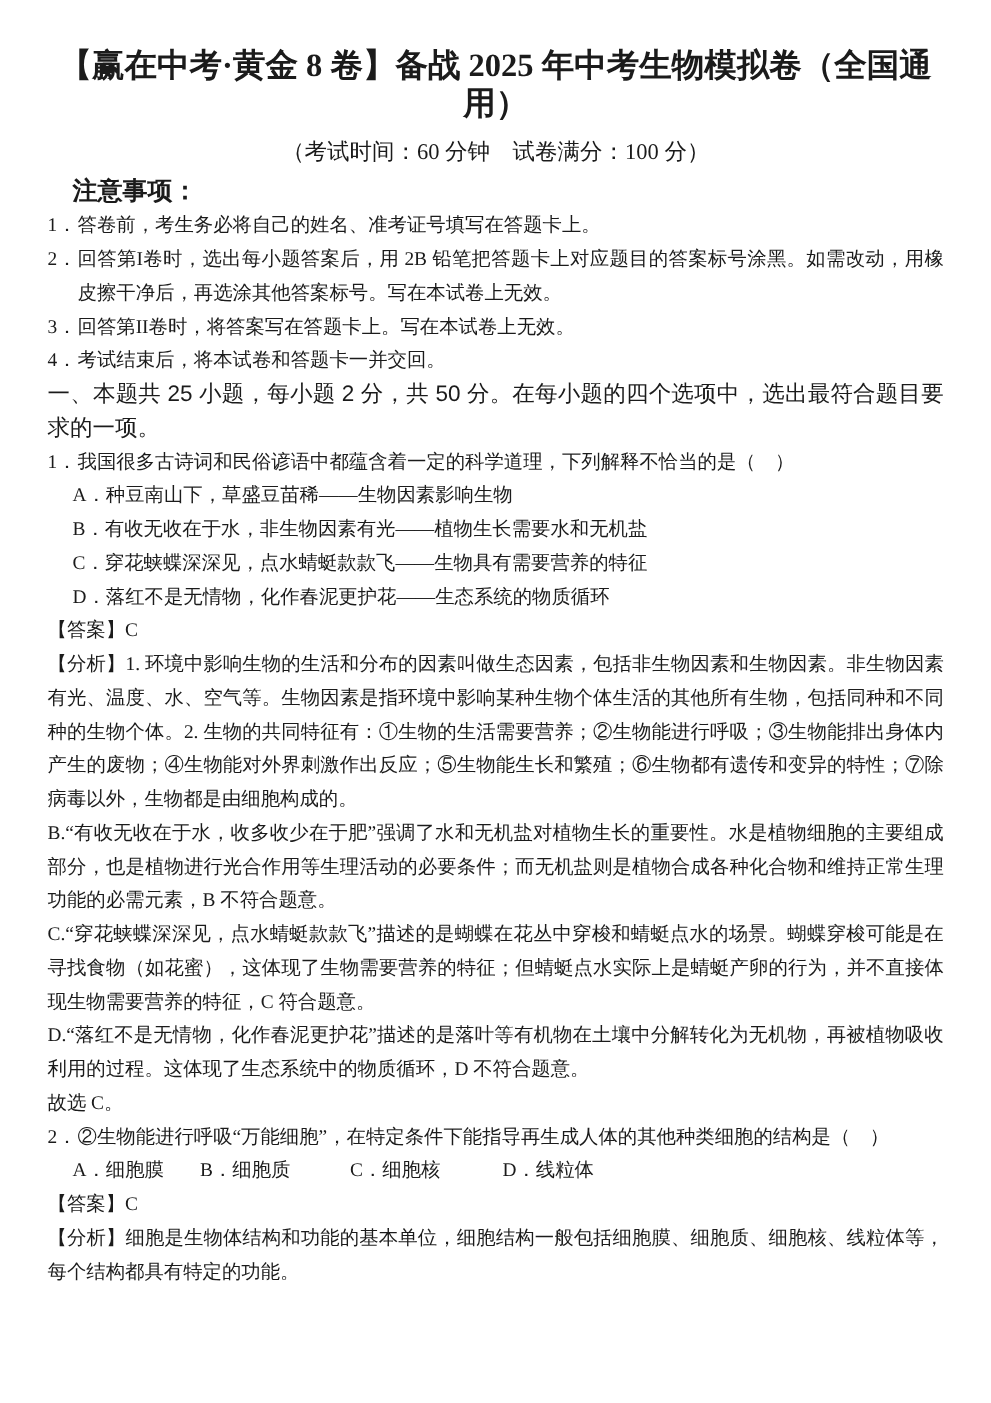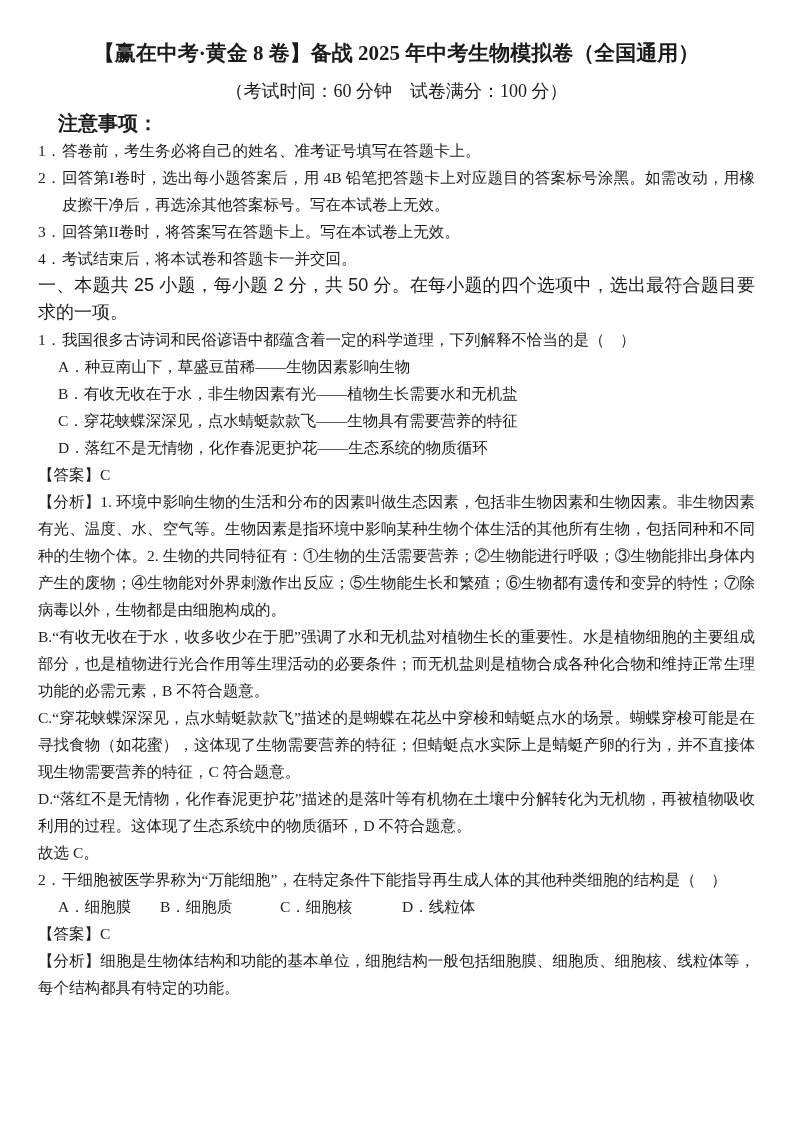--- a/index.html
+++ b/index.html
@@ -13,21 +13,21 @@
     background: #ffffff;
     color: #1b1b1b;
     font-family: "Liberation Serif", "DejaVu Serif", serif;
     font-size: 15.5px;
     line-height: 27px;
     overflow: hidden;
   }
   .doc-title {
     margin: 2px 0 0 0;
     text-align: center;
-    font-size: 21px;
+    font-size: 26px;
     font-weight: 700;
     line-height: 30px;
     font-family: Liberation Serif, serif;
   }
   .doc-subtitle {
     margin: 16px 0 0 0;
     text-align: center;
     font-size: 24px;
     font-weight: 700;
     line-height: 32px;
@@ -76,21 +76,21 @@
 
   <div class="notice">
     <p class="notice-heading">注意事项：</p>
 
     <div class="row">
       <span class="num">1．</span>
       <span class="txt">答卷前，考生务必将自己的姓名、准考证号填写在答题卡上。</span>
     </div>
     <div class="row">
       <span class="num">2．</span>
-      <span class="txt">回答第I卷时，选出每小题答案后，用 4B 铅笔把答题卡上对应题目的答案标号涂黑。如需改动，用橡皮擦干净后，再选涂其他答案标号。写在本试卷上无效。</span>
+      <span class="txt">回答第I卷时，选出每小题答案后，用 2B 铅笔把答题卡上对应题目的答案标号涂黑。如需改动，用橡皮擦干净后，再选涂其他答案标号。写在本试卷上无效。</span>
     </div>
     <div class="row">
       <span class="num">3．</span>
       <span class="txt">回答第II卷时，将答案写在答题卡上。写在本试卷上无效。</span>
     </div>
     <div class="row">
       <span class="num">4．</span>
       <span class="txt">考试结束后，将本试卷和答题卡一并交回。</span>
     </div>
   </div>
@@ -113,21 +113,21 @@
 
     <p class="body">B.“有收无收在于水，收多收少在于肥”强调了水和无机盐对植物生长的重要性。水是植物细胞的主要组成部分，也是植物进行光合作用等生理活动的必要条件；而无机盐则是植物合成各种化合物和维持正常生理功能的必需元素，B 不符合题意。</p>
     <p class="body">C.“穿花蛱蝶深深见，点水蜻蜓款款飞”描述的是蝴蝶在花丛中穿梭和蜻蜓点水的场景。蝴蝶穿梭可能是在寻找食物（如花蜜），这体现了生物需要营养的特征；但蜻蜓点水实际上是蜻蜓产卵的行为，并不直接体现生物需要营养的特征，C 符合题意。</p>
     <p class="body">D.“落红不是无情物，化作春泥更护花”描述的是落叶等有机物在土壤中分解转化为无机物，再被植物吸收利用的过程。这体现了生态系统中的物质循环，D 不符合题意。</p>
     <p class="body">故选 C。</p>
   </div>
 
   <div class="question">
     <div class="row">
       <span class="num">2．</span>
-      <span class="txt">干细胞被医学界称为“万能细胞”，在特定条件下能指导再生成人体的其他种类细胞的结构是（　）</span>
+      <span class="txt">②生物能进行呼吸“万能细胞”，在特定条件下能指导再生成人体的其他种类细胞的结构是（　）</span>
     </div>
     <div class="opt-row">
       <span class="o1">A．细胞膜</span>
       <span class="o2">B．细胞质</span>
       <span class="o3">C．细胞核</span>
       <span class="o4">D．线粒体</span>
     </div>
 
     <p class="body"><span>【答案】</span><span>C</span></p>
 

